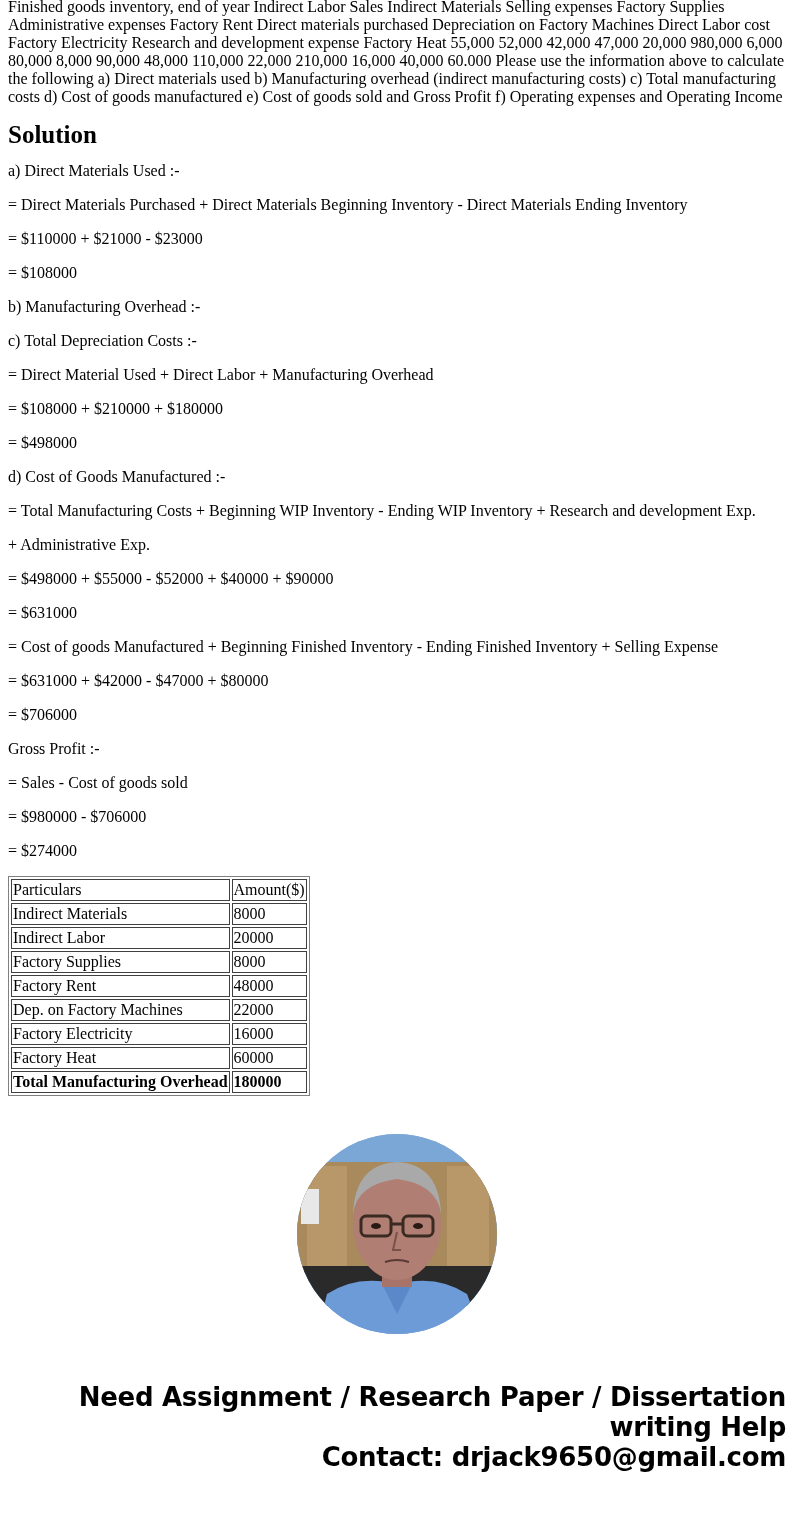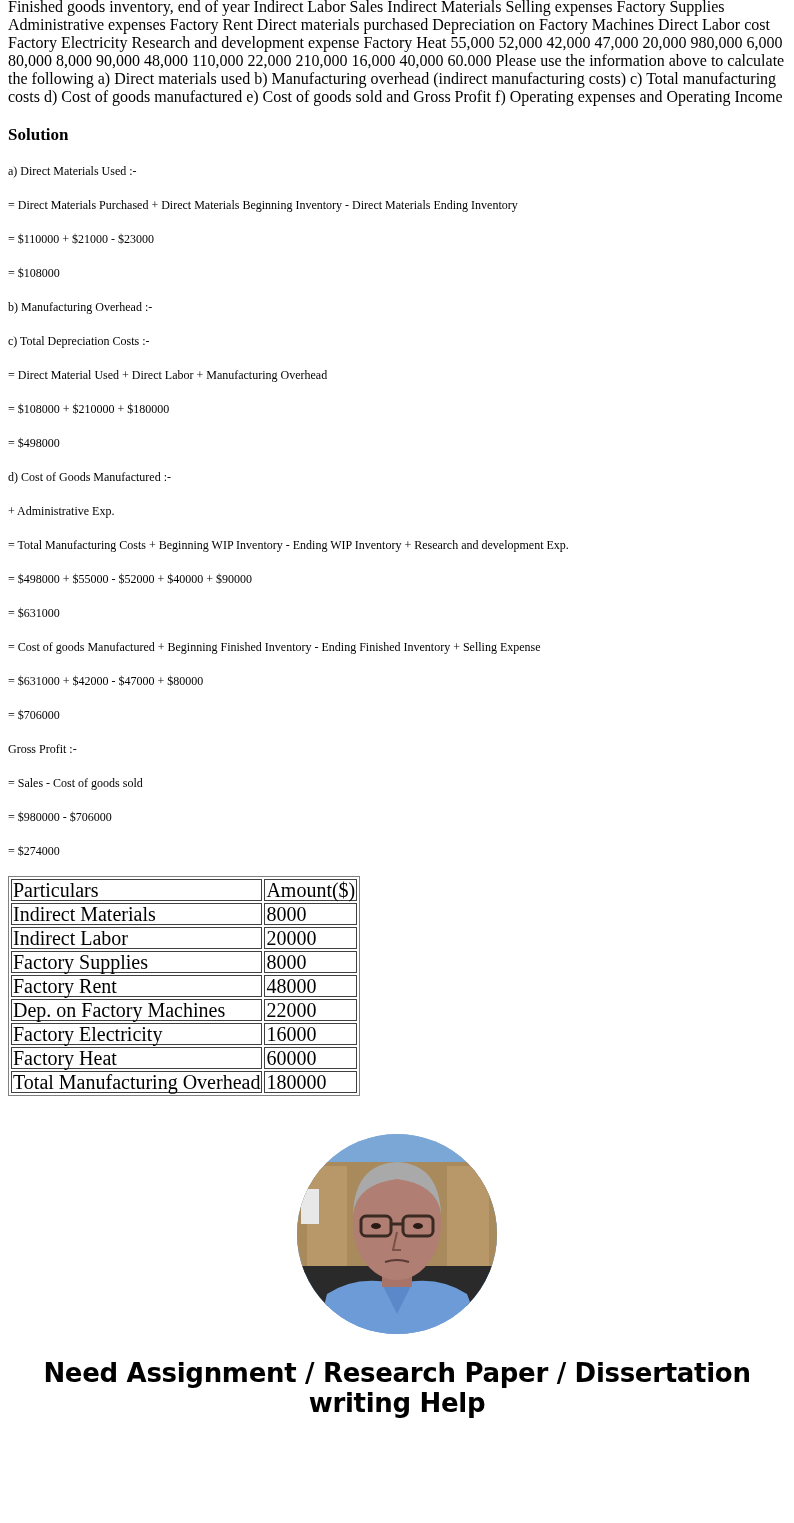--- a/index.html
+++ b/index.html
@@ -16,63 +16,63 @@
     }
     .wrap {
       padding: 0 8px;
     }
     .question {
       margin: -2px 0 0 0;
       line-height: 18px;
       font-size: 16px;
     }
     h3.solution-title {
-      font-size: 17px;
+      font-size: 25px;
       font-weight: bold;
       margin: 18px 0 16px 0;
       line-height: 22px;
     }
     p.line {
       margin: 0 0 16px 0;
       line-height: 18px;
-      font-size: 12px;
+      font-size: 16px;
     }
     table.overhead {
       border: 1px solid #808080;
       border-collapse: separate;
       border-spacing: 2px;
       margin: 0 3px 0 0;
-      font-size: 20px;
+      font-size: 16px;
       line-height: 18px;
     }
     table.overhead td {
       border: 1px solid #404040;
       padding: 1px;
       white-space: nowrap;
     }
     table.overhead tr.total td {
-      font-weight: normal;
+      font-weight: bold;
     }
     .avatar-wrap {
       display: flex;
       justify-content: center;
       margin-top: 38px;
     }
     .avatar {
       width: 200px;
       height: 200px;
       border-radius: 50%;
       overflow: hidden;
       position: relative;
       background: #7fa9d4;
     }
     .avatar svg { display: block; }
     .promo {
-      margin-top: 24px;
-      text-align: center;
+      margin-top: 48px;
+      text-align: right;
       font-family: "DejaVu Sans", sans-serif;
       font-weight: bold;
       font-size: 26px;
       line-height: 30px;
       color: #000;
       letter-spacing: -0.3px;
     }
     .promo div { margin: 0; }
   </style>
 </head>
@@ -88,22 +88,22 @@
     <p class="line">a) Direct Materials Used :-</p>
     <p class="line">= Direct Materials Purchased + Direct Materials Beginning Inventory - Direct Materials Ending Inventory</p>
     <p class="line">= $110000 + $21000 - $23000</p>
     <p class="line">= $108000</p>
     <p class="line">b) Manufacturing Overhead :-</p>
     <p class="line">c) Total Depreciation Costs :-</p>
     <p class="line">= Direct Material Used + Direct Labor + Manufacturing Overhead</p>
     <p class="line">= $108000 + $210000 + $180000</p>
     <p class="line">= $498000</p>
     <p class="line">d) Cost of Goods Manufactured :-</p>
+    <p class="line">= Total Manufacturing Costs + Beginning WIP Inventory - Ending WIP Inventory + Research and development Exp.</p>
     <p class="line">+ Administrative Exp.</p>
-    <p class="line">= Total Manufacturing Costs + Beginning WIP Inventory - Ending WIP Inventory + Research and development Exp.</p>
     <p class="line">= $498000 + $55000 - $52000 + $40000 + $90000</p>
     <p class="line">= $631000</p>
     <p class="line">= Cost of goods Manufactured + Beginning Finished Inventory - Ending Finished Inventory + Selling Expense</p>
     <p class="line">= $631000 + $42000 - $47000 + $80000</p>
     <p class="line">= $706000</p>
     <p class="line">Gross Profit :-</p>
     <p class="line">= Sales - Cost of goods sold</p>
     <p class="line">= $980000 - $706000</p>
     <p class="line">= $274000</p>
   </div>
@@ -181,15 +181,16 @@
 
         <path d="M100 98 L96 116 L104 116" fill="none" stroke="#7a5048" stroke-width="2"></path>
         <path d="M88 128 Q100 124 112 128" fill="none" stroke="#5a3a34" stroke-width="2"></path>
       </svg>
     </div>
   </div>
 
   <div class="promo">
     <div>Need Assignment / Research Paper / Dissertation</div>
     <div>writing Help</div>
+    <div>Contact: drjack9650@gmail.com</div>
   </div>
 
 </div>
 
 </body></html>

